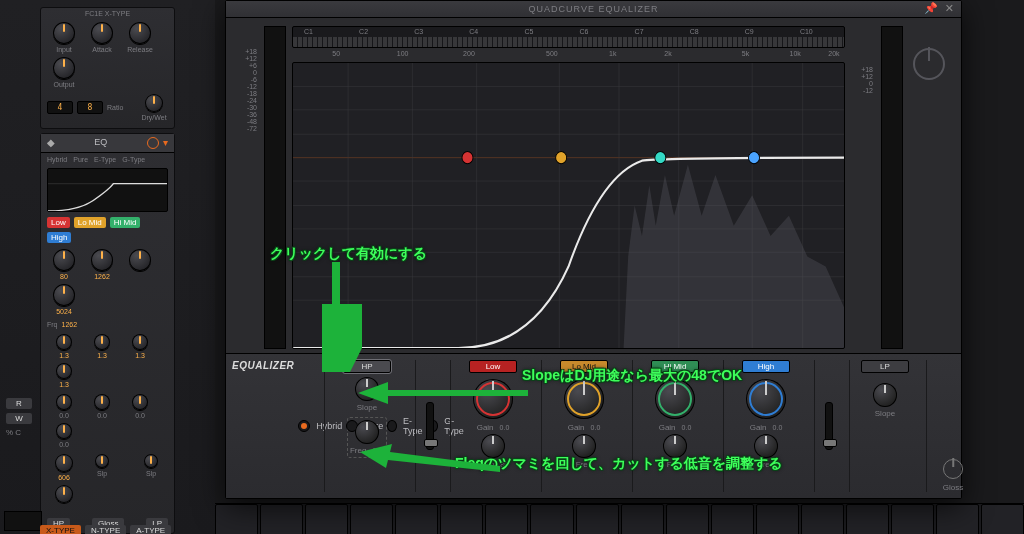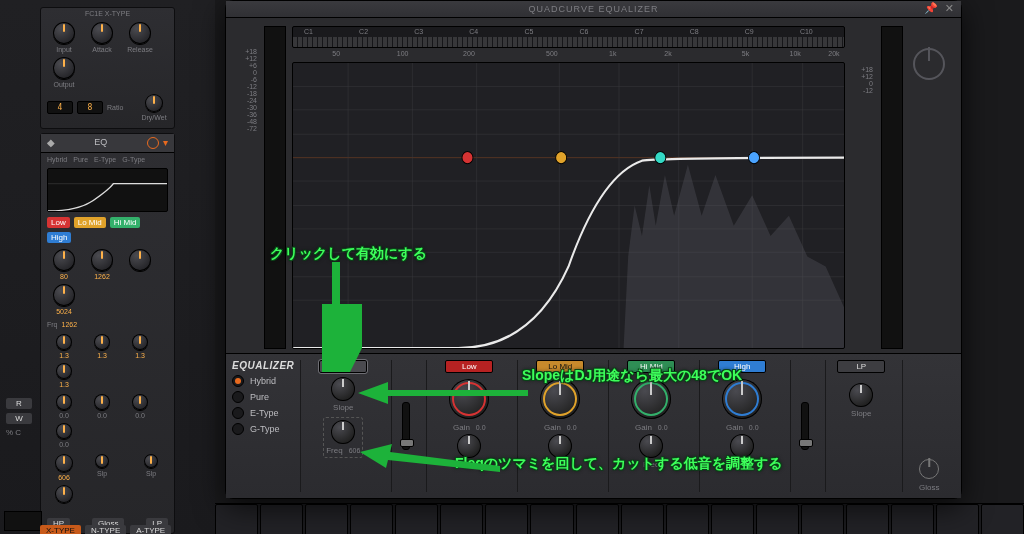--- a/index.html
+++ b/index.html
@@ -27,21 +27,21 @@
   .knob .dial{width:22px;height:22px;border-radius:50%;background:radial-gradient(circle at 35% 30%,#4b4b50,#26262a 70%);box-shadow:inset 0 0 0 1px #000,0 1px 0 #000;position:relative}
   .knob .dial::after{content:"";position:absolute;left:50%;top:2px;width:2px;height:8px;background:var(--orange-b);transform:translateX(-50%);border-radius:1px}
   .knob .lab{font-size:7px;color:var(--txt-dim);margin-top:2px;white-space:nowrap}
   .lcd{font-family:monospace;font-size:8px;color:var(--orange-b);background:#111;padding:1px 3px;border:1px solid #000;border-radius:2px;display:inline-block;min-width:18px;text-align:center}
   .row{display:flex;gap:4px;align-items:flex-start;padding:3px 6px;flex-wrap:wrap}
   .badge{display:inline-block;font-size:8px;padding:1px 4px;border-radius:2px;color:#fff}
   .b-low{background:#d63333}.b-lomid{background:#e0a22a}.b-himid{background:#33b06b}.b-high{background:#2f7dd3}
   .tiny-graph{background:#111;border:1px solid #000;border-radius:2px}
   .tab-bad{display:inline-block;font-size:8px;padding:1px 6px;border-radius:2px;color:#ddd;background:#3a3a3e}
   
-  .plugin{position:absolute;left:225px;top:0;width:735px;height:497px;background:var(--bg1);border:1px solid #000;box-shadow:0 8px 30px rgba(0,0,0,.7);border-radius:8px;display:flex;flex-direction:column}
+  .plugin{position:absolute;left:225px;top:0;width:735px;height:497px;background:var(--bg1);border:1px solid #000;box-shadow:0 8px 30px rgba(0,0,0,.7);border-radius:2px;display:flex;flex-direction:column}
   .titlebar{height:16px;display:flex;align-items:center;justify-content:center;background:linear-gradient(#3a3a3e,#303034);border-bottom:1px solid #000;position:relative;font-size:9px;color:var(--txt-dim);letter-spacing:1px}
   .titlebar .wbtns{position:absolute;right:6px;top:1px;display:flex;gap:6px;color:#888;font-size:11px}
   .titlebar .wbtns span{cursor:pointer}
   
   .eq-display{flex:1;display:flex;padding:8px 12px 4px 12px;gap:8px;background:var(--bg1)}
   .meter-col{width:20px;display:flex;flex-direction:column;align-items:center;gap:2px}
   .meter{width:18px;flex:1;background:#111;border:1px solid #000;display:flex;gap:2px;padding:1px}
   .meter .bar{flex:1;background:linear-gradient(to top,#111,#111);position:relative}
   .scale{width:18px;display:flex;flex-direction:column;justify-content:space-between;font-size:7px;color:var(--txt-dim);padding:22px 0}
   .scale div{text-align:right}
@@ -50,21 +50,21 @@
   .piano-strip .oct{position:absolute;top:1px;font-size:7px;color:var(--txt-dim)}
   .piano-keys{position:absolute;left:0;right:0;bottom:0;height:10px;background:repeating-linear-gradient(90deg,#ddd 0,#ddd 4px,#000 4px,#000 5px);opacity:.15}
   .freq-axis{height:10px;position:relative;font-size:7px;color:var(--txt-dim);margin:2px 0}
   .freq-axis span{position:absolute;transform:translateX(-50%)}
   .eq-graph{flex:1;background:#202024;border:1px solid #000;border-radius:2px;position:relative;overflow:hidden}
   .pwr-icon-big{width:28px;height:28px;border:2px solid #5a5a60;border-radius:50%;position:relative;opacity:.9}
   .pwr-icon-big::after{content:"";position:absolute;left:50%;top:-3px;width:2px;height:14px;background:#5a5a60;transform:translateX(-50%)}
   .right-power{width:40px;display:flex;align-items:flex-start;justify-content:center;padding-top:22px}
   
   .eq-panel{height:132px;background:linear-gradient(#333337,#2b2b2f);border-top:1px solid #000;display:flex;padding:6px;gap:6px}
-  .eq-left{width:86px;display:flex;flex-direction:column;gap:4px}
+  .eq-left{width:86px;display:flex;flex-direction:row;gap:4px}
   .eq-title{font-size:10px;font-weight:bold;font-style:italic;color:#dcdcdc;letter-spacing:.5px}
   .radio{display:flex;align-items:center;gap:6px;font-size:9px;color:var(--txt);cursor:pointer}
   .radio .dot{width:10px;height:10px;border-radius:50%;background:#1a1a1c;border:1px solid #000;position:relative}
   .radio.active .dot::after{content:"";position:absolute;inset:2px;border-radius:50%;background:var(--orange)}
   .eq-section{flex:0 0 auto;display:flex;flex-direction:column;align-items:center;border-left:1px solid #1a1a1c;padding:0 6px}
   .eq-section.wide{flex:1;min-width:72px}
   .sec-tab{font-size:8px;padding:1px 8px;border-radius:2px;background:#3d3d41;color:#ddd;border:1px solid #000;margin-bottom:4px;min-width:30px;text-align:center}
   .sec-tab.low{background:#b72222;color:#fff}
   .sec-tab.himid{background:#2f8e55;color:#fff}
   .bigknob{width:40px;height:40px;border-radius:50%;background:radial-gradient(circle at 35% 30%,#4a4a50,#222 70%);box-shadow:inset 0 0 0 1px #000;position:relative;margin:2px 0}

